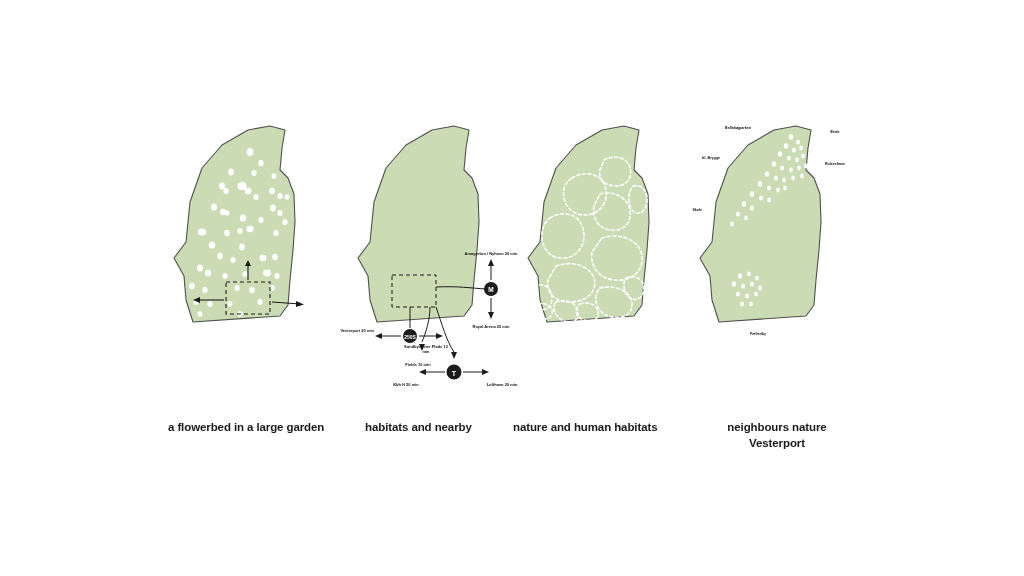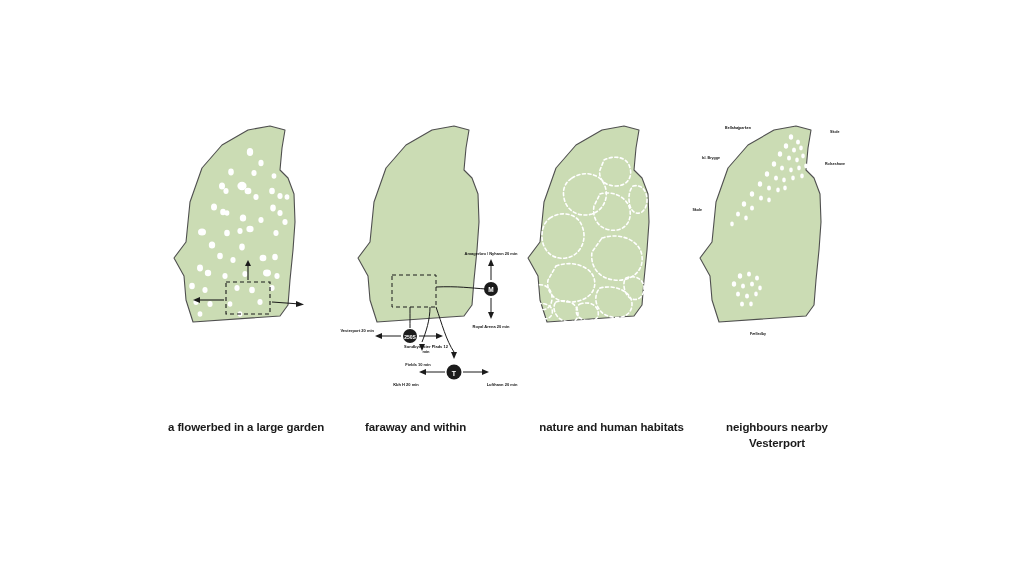--- a/index.html
+++ b/index.html
@@ -41,21 +41,21 @@
     width:210px;
     text-align:center;
     font-size:11.5px;
     font-weight:bold;
     color:#1b1b1b;
     letter-spacing:-0.1px;
     line-height:1.35;
   }
   #panel-0 .caption{text-align:left;padding-left:38px;width:172px;}
   #panel-1 .caption{text-align:left;padding-left:35px;width:175px;}
-  #panel-2 .caption{text-align:center;padding-left:13px;width:197px;}
+  #panel-2 .caption{text-align:left;padding-left:13px;width:197px;}
   #panel-3 .caption{text-align:center;}
 
   .map-label{
     position:absolute;
     font-size:3.6px;
     font-weight:bold;
     color:#111;
     white-space:nowrap;
     letter-spacing:0px;
     line-height:1.25;
@@ -196,21 +196,21 @@
       </svg>
 
       <div class="map-label center" style="left:161px;top:161px;font-size:4px;">Amagerbro / Nyhavn 20 min</div>
       <div class="map-label center" style="left:161px;top:234px;font-size:4px;">Royal Arena 20 min</div>
       <div class="map-label right" style="left:44px;top:238px;font-size:4px;">Vesterport 20 min</div>
       <div class="map-label center" style="left:96px;top:254px;font-size:4px;white-space:normal;width:46px;">Sundbyvester Plads 12 min</div>
       <div class="map-label center" style="left:88px;top:272px;font-size:4px;">Fields 10 min</div>
       <div class="map-label center" style="left:76px;top:292px;font-size:4px;">Kbh H 20 min</div>
       <div class="map-label center" style="left:172px;top:292px;font-size:4px;">Lufthavn 20 min</div>
     </div>
-    <div class="caption">faraway and within</div>
+    <div class="caption">habitats and nearby</div>
   </div>
 
   <div class="panel" id="panel-2">
     <div class="panel-figure">
       <svg viewBox="0 0 210 310" width="210" height="310" xmlns="http://www.w3.org/2000/svg">
         <g>
           <path d="M44 112 L56 78 L76 55 L102 40 L124 36 L139 40 L136 58 L134 80 L142 88 L148 104
                    L149 132 L147 160 L144 190 L142 215 L134 226 L47 232 L40 210 L38 186 L28 168
                    L40 152 L42 132 Z" fill="#cbdcb4" stroke="#4f4f4f" stroke-width="1.1" stroke-linejoin="round"></path>
         </g>
@@ -291,18 +291,18 @@
       </svg>
 
       <div class="map-label center" style="left:66px;top:36px;">Bellahøjparken</div>
       <div class="map-label" style="left:158px;top:40px;">Skole</div>
       <div class="map-label right" style="left:48px;top:66px;">Isl. Brygge</div>
       <div class="map-label" style="left:153px;top:72px;">Rolseshave</div>
       <div class="map-label right" style="left:30px;top:118px;">Skole</div>
       <div class="map-label center" style="left:86px;top:242px;">Fælledby</div>
     </div>
     <div class="caption">
-      <span>neighbours nearby</span><br>
+      <span>neighbours nature</span><br>
       <span>Vesterport</span>
     </div>
   </div>
 
 </div>
 
 </body></html>

